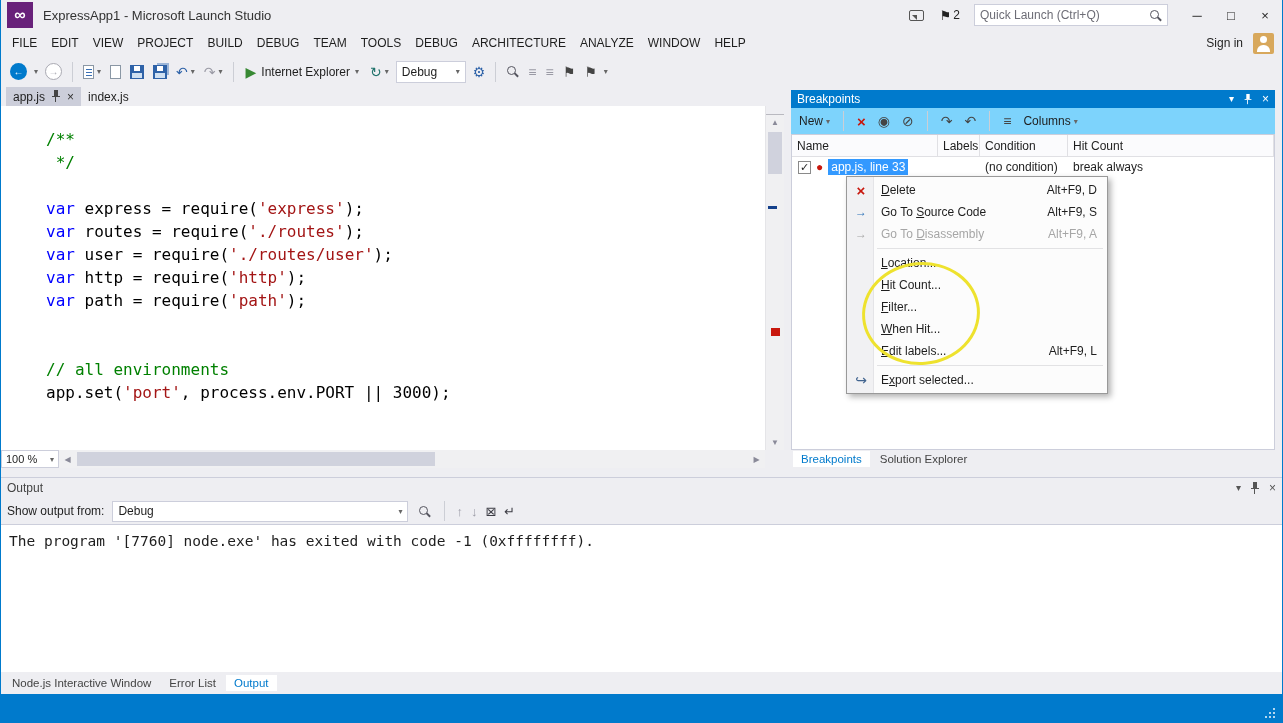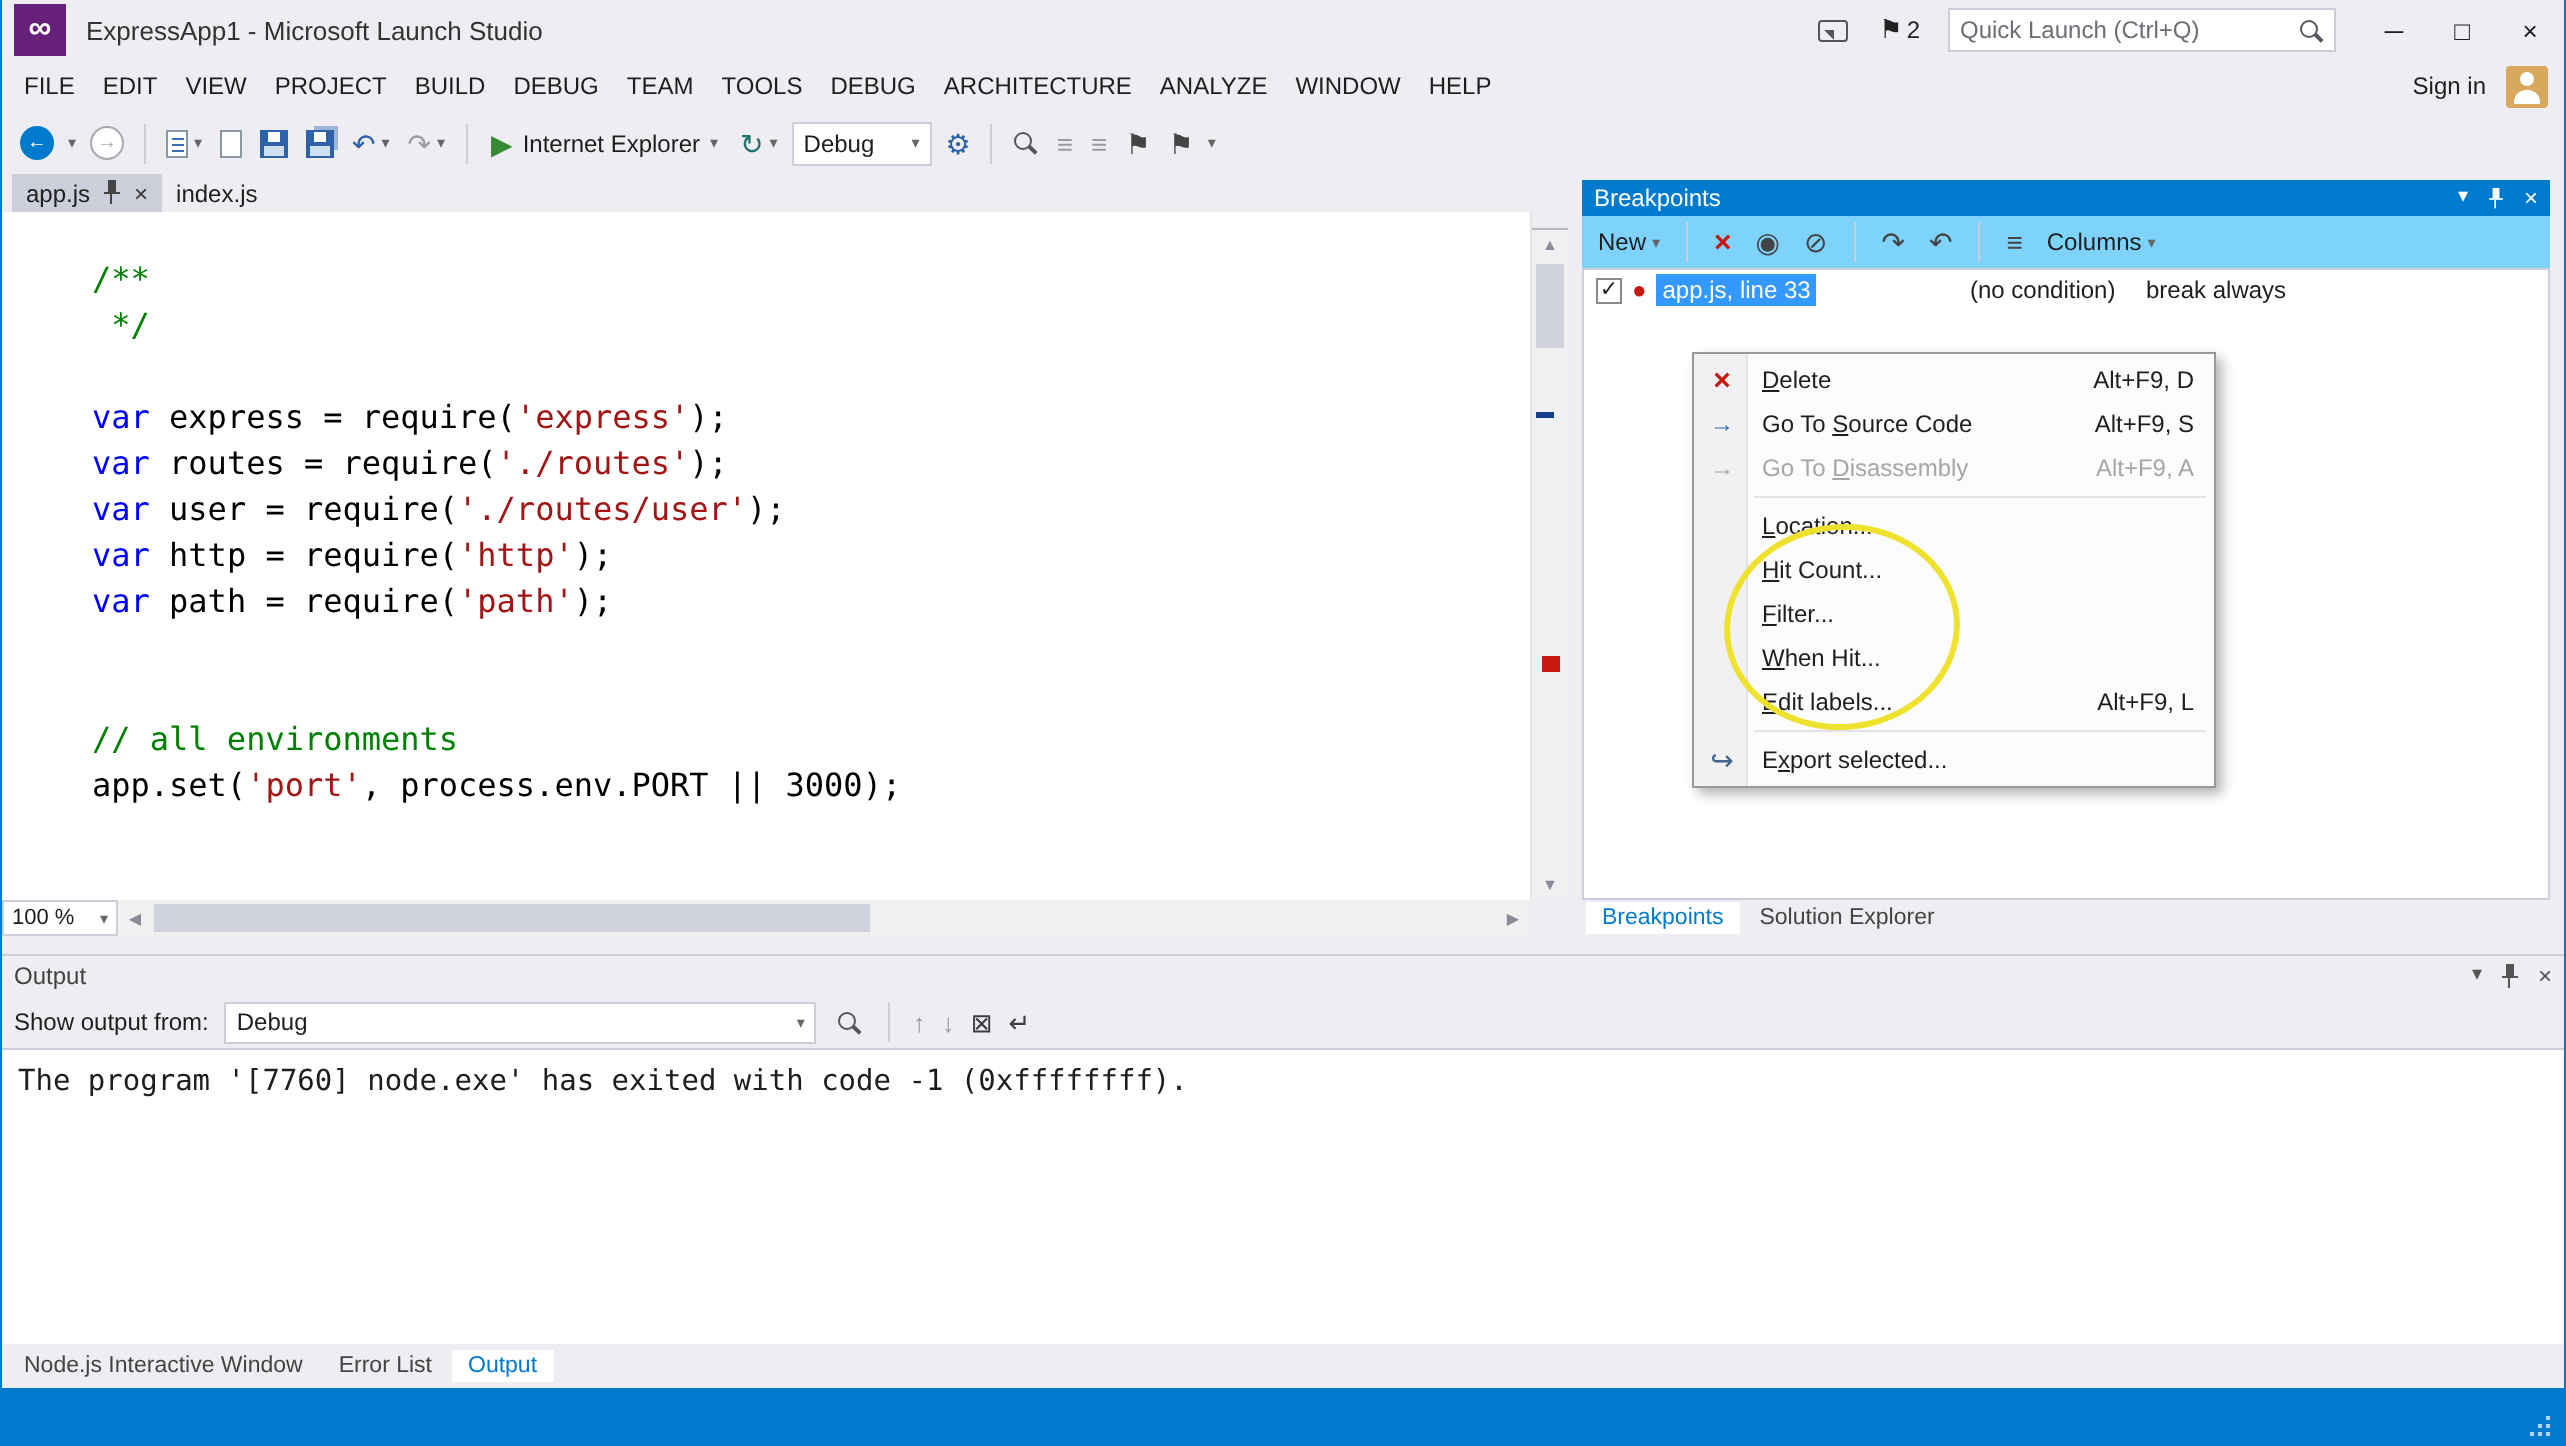--- a/index.html
+++ b/index.html
@@ -333,20 +333,26 @@
     <span class="tb-sep"></span>
     <span class="tb-btn">
         <span class="glyph dark">≡</span>
       </span>
     <span class="tb-btn">
       <span>Columns</span>
         <span class="dd">▾</span>
     </span>
   </div>
   <div class="bp-grid">
+    <div class="bp-hrow">
+        <div class="bp-hcell">Name</div>
+        <div class="bp-hcell">Labels</div>
+        <div class="bp-hcell">Condition</div>
+        <div class="bp-hcell">Hit Count</div>
+      </div>
     <div>
         <div class="bp-row">
           <div class="bp-cell bp-name-cell">
             <span class="bp-check">✓</span>
             <span class="bp-dot">●</span>
             <span class="bp-name selected">app.js, line 33</span>
           </div>
           <div class="bp-cell"></div>
           <div class="bp-cell">(no condition)</div>
           <div class="bp-cell">break always</div>

